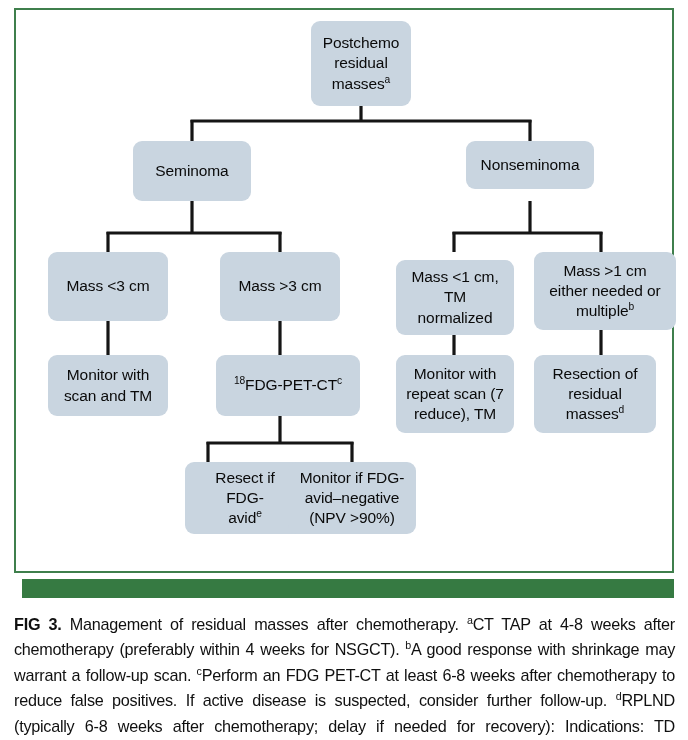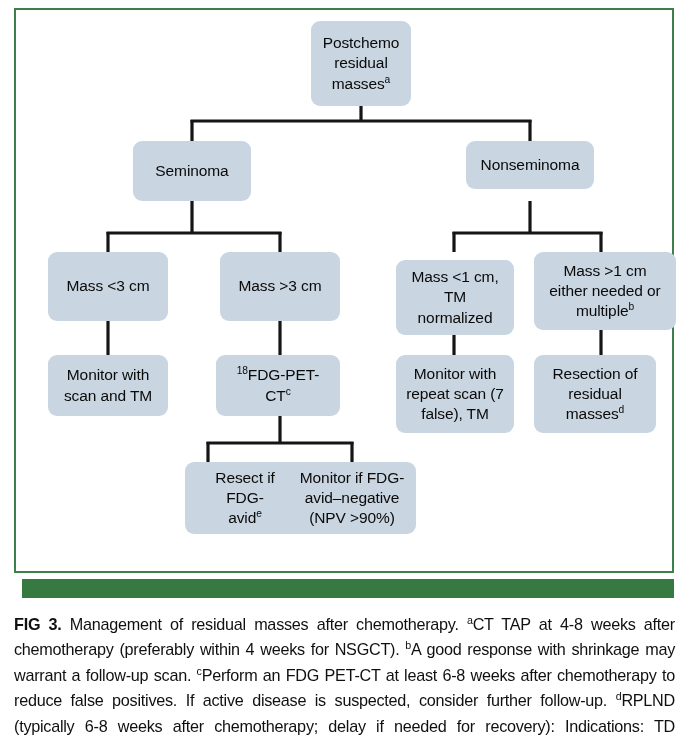--- a/index.html
+++ b/index.html
@@ -185,29 +185,29 @@
   </span>
 </div>
 
 <div class="node" style="left:48px; top:355px; width:120px; height:61px;">
   <span class="txt">
     <span>Monitor with</span><br>
     <span>scan and TM</span>
   </span>
 </div>
 
-<div class="node" style="left:216px; top:355px; width:124px; height:61px;">
+<div class="node" style="left:216px; top:355px; width:144px; height:61px;">
   <span class="txt"><span class="pre">18</span><span>FDG-PET-CT</span><sup>c</sup></span>
 </div>
 
 <div class="node" style="left:396px; top:355px; width:118px; height:78px;">
   <span class="txt">
     <span>Monitor with</span><br>
     <span>repeat scan (7</span><br>
-    <span>false), TM</span>
+    <span>reduce), TM</span>
   </span>
 </div>
 
 <div class="node" style="left:534px; top:355px; width:122px; height:78px;">
   <span class="txt">
     <span>Resection of</span><br>
     <span>residual</span><br>
     <span>masses</span><sup>d</sup>
   </span>
 </div>

